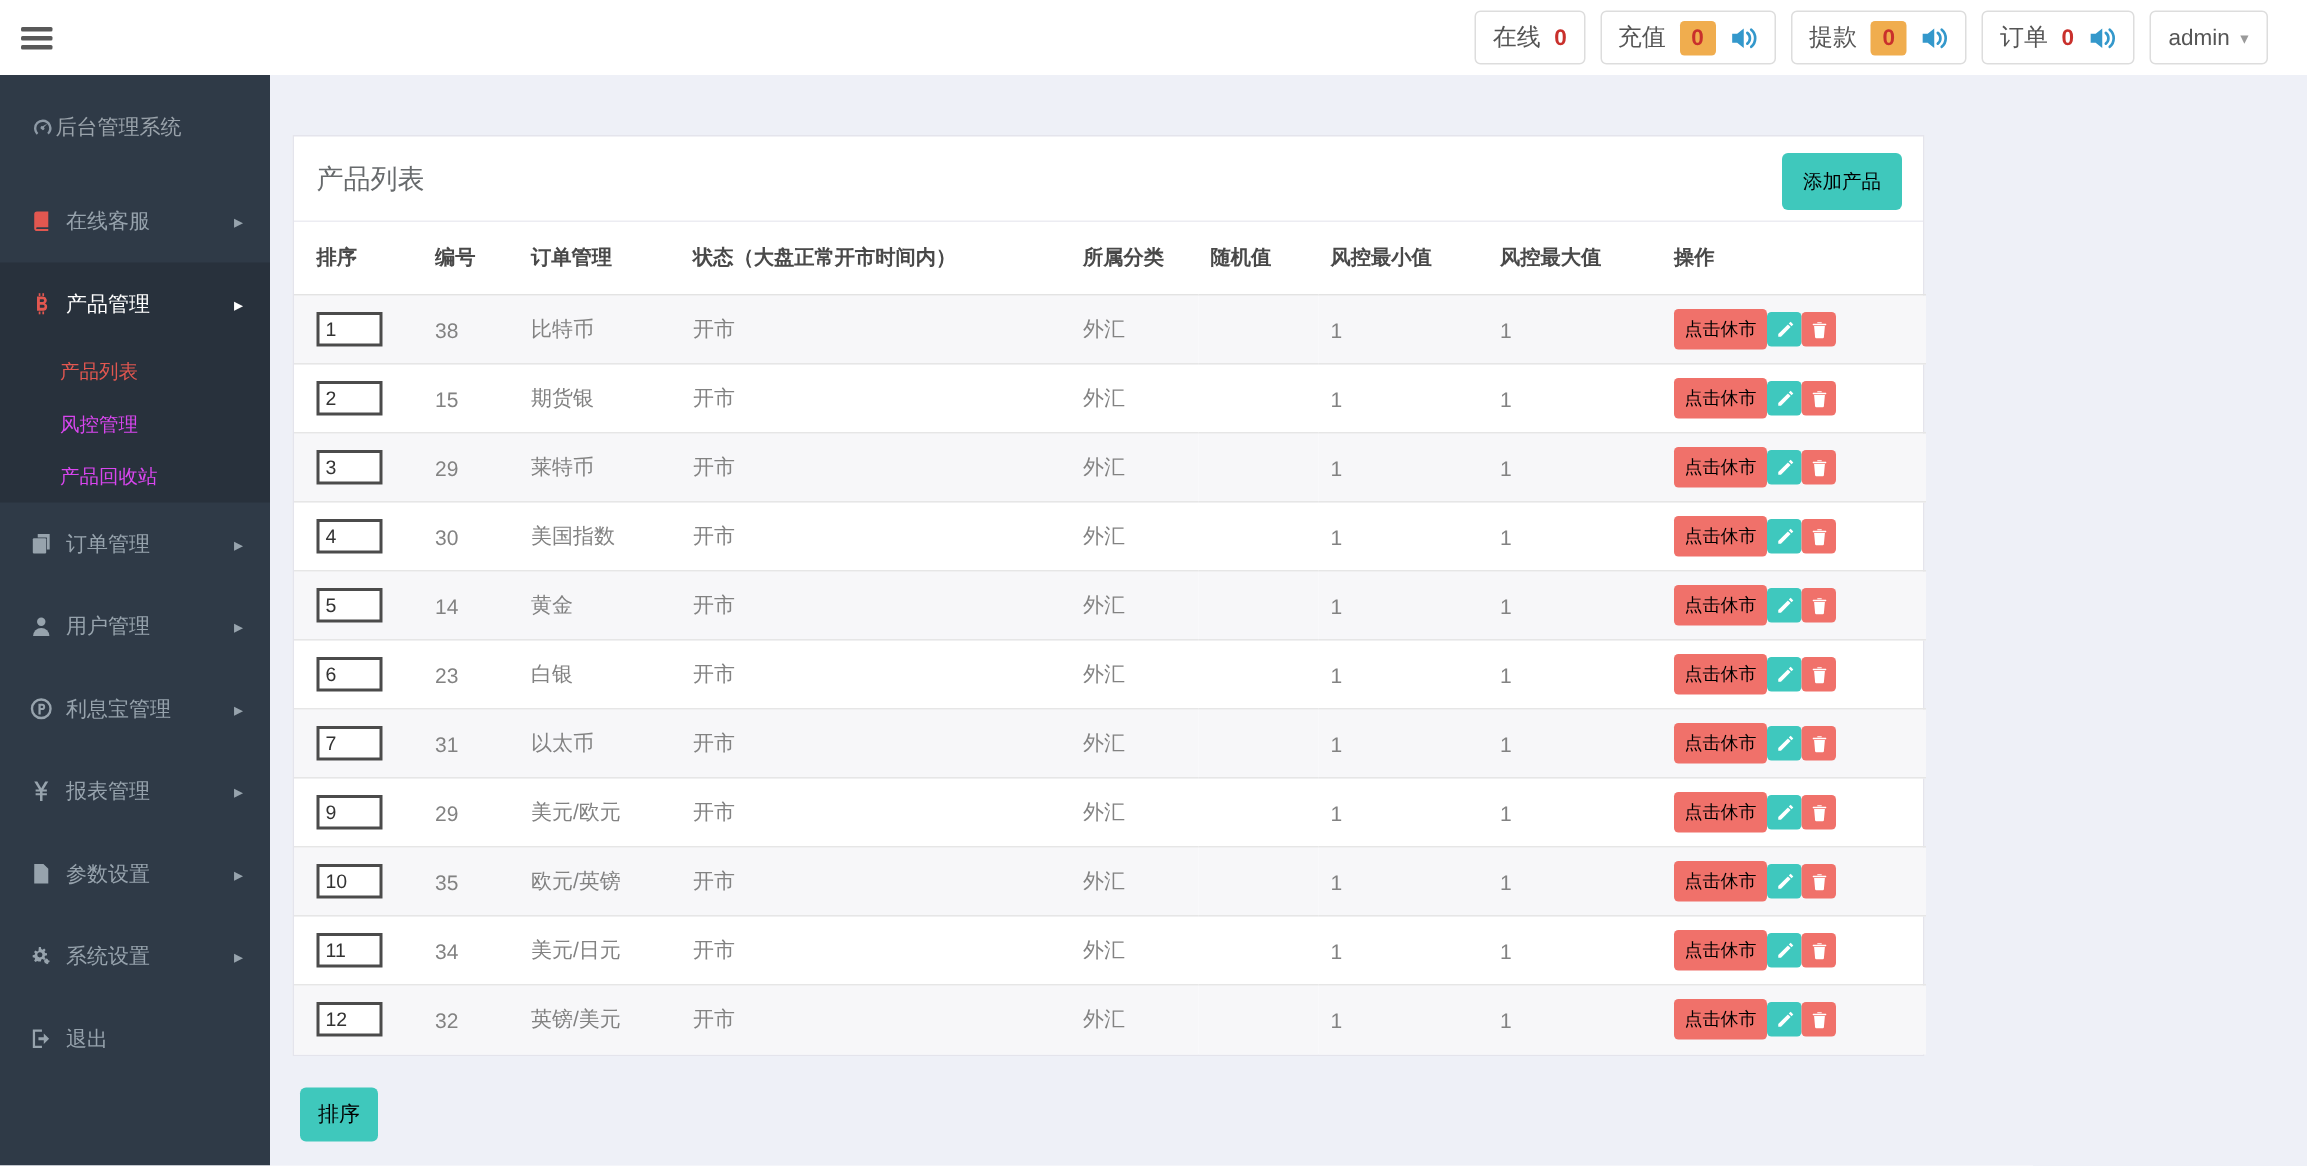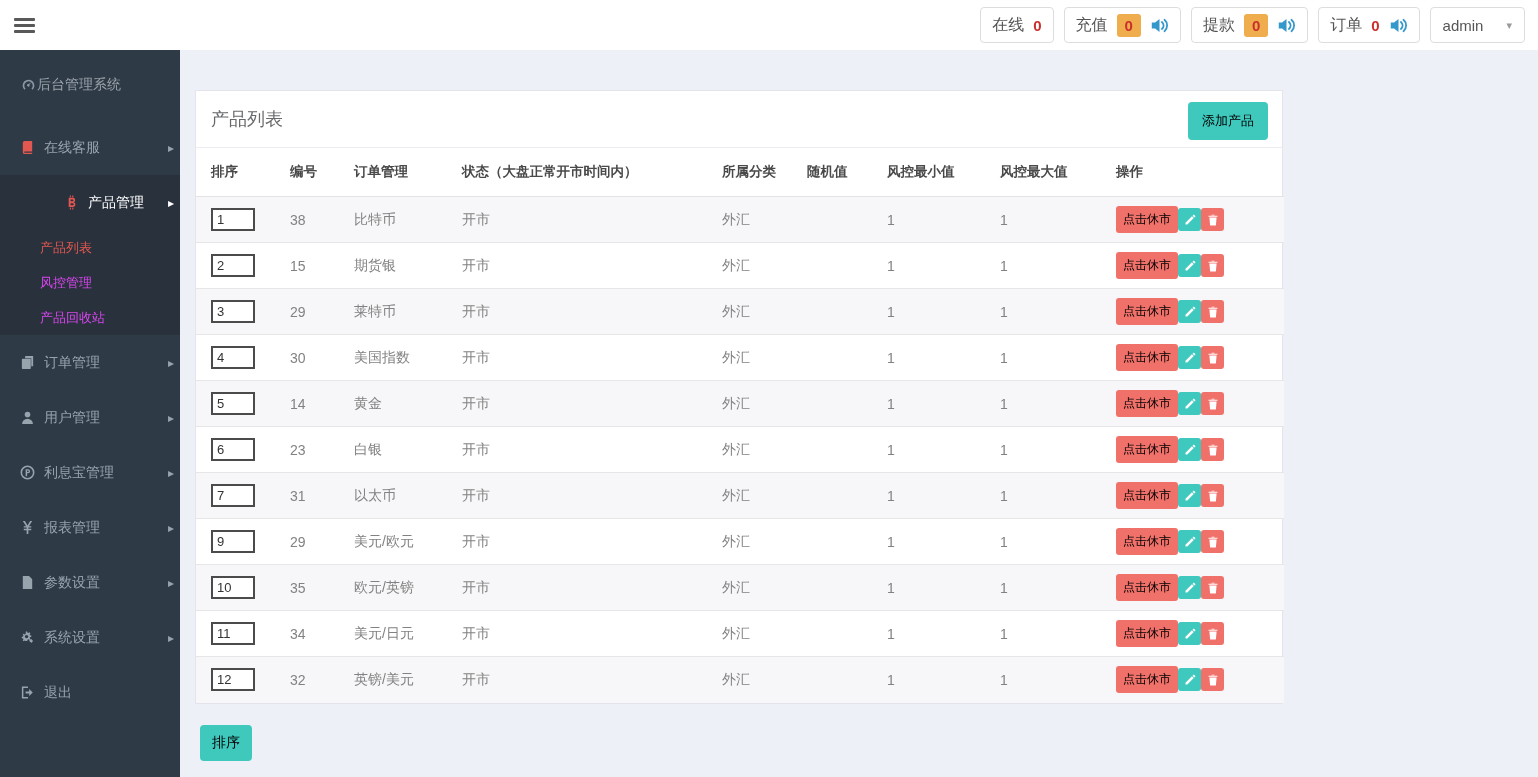--- a/index.html
+++ b/index.html
@@ -9,40 +9,40 @@
     background:#eef0f7; overflow:hidden; position:relative; color:#555;
   }
   svg { width:100%; height:100%; fill:currentColor; }
   .icon { display:inline-flex; align-items:center; justify-content:center; flex:0 0 auto; }
 
   
   .topbar { position:absolute; top:0; left:0; right:0; height:50px; background:#fff; z-index:5;
             display:flex; align-items:center; justify-content:space-between; }
   .hamburger { margin-left:14px; cursor:pointer; width:21px; }
   .hamburger .bar { height:3px; background:#595959; margin:3px 0; border-radius:1px; }
-  .topbar-right { display:flex; align-items:center; gap:10px; margin-right:13px;border-radius:16px; }
+  .topbar-right { display:flex; align-items:center; gap:10px; margin-right:26px;border-radius:16px; }
   .stat-box { display:flex; align-items:center; gap:9px; border:1px solid #ddd; border-radius:4px;
               background:#fff; padding:6px 11px; font-size:16px; color:#555; cursor:pointer; height:36px; }
   .stat-count { color:#c9302c; font-weight:bold; font-size:15px; }
   .stat-count.badged { background:#f0ad4e; padding:3px 8px; border-radius:3px; }
   .speaker { color:#3498cb; width:19px; height:19px; }
-  .admin-box { display:flex; align-items:center; gap:23px; border:1px solid #ddd; border-radius:4px;
+  .admin-box { display:flex; align-items:center; gap:7px; border:1px solid #ddd; border-radius:4px;
                padding:6px 12px; font-size:15px; color:#555; cursor:pointer; height:36px; }
   .caret { color:#9a9a9a; font-size:11px; }
 
   
   .sidebar { position:absolute; top:50px; left:0; bottom:0; width:180px; background:#2f3a47;
              color:#97a3ad; font-size:14px; }
   .brand { height:70px; display:flex; align-items:center; padding-left:20px; color:#9aa3ab; }
   .brand .icon { width:17px; height:17px; color:#8d99a5; }
-  .side-item { height:55px; display:flex; align-items:center; gap:9px; padding:0 6px 0 20px;
+  .side-item { height:55px; display:flex; align-items:center; gap:9px; padding:0 18px 0 20px;
                cursor:pointer; color:#97a3ad; }
   .side-item .icon { width:15px; height:15px; }
   .side-item .arrow { margin-left:auto; font-size:12px; }
-  .side-item.active { color:#fff;margin-left:44px; }
+  .side-item.active { color:#fff; }
   .side-group.open { background:#28313c; }
   .sub-item { height:35px; display:flex; align-items:center; padding-left:40px; font-size:13px;
               color:#d946ef; cursor:pointer; }
   .sub-item.active { color:#e25750; }
 
   
   .content { position:absolute; left:180px; top:50px; right:0; bottom:0; background:#eef0f7;
              padding:40px 0 0 15px; }
   .panel { width:1088px; background:#fff; border:1px solid #e4e4ec; }
   .panel-head { position:relative; height:57px; border-bottom:1px solid #ececf2; }

